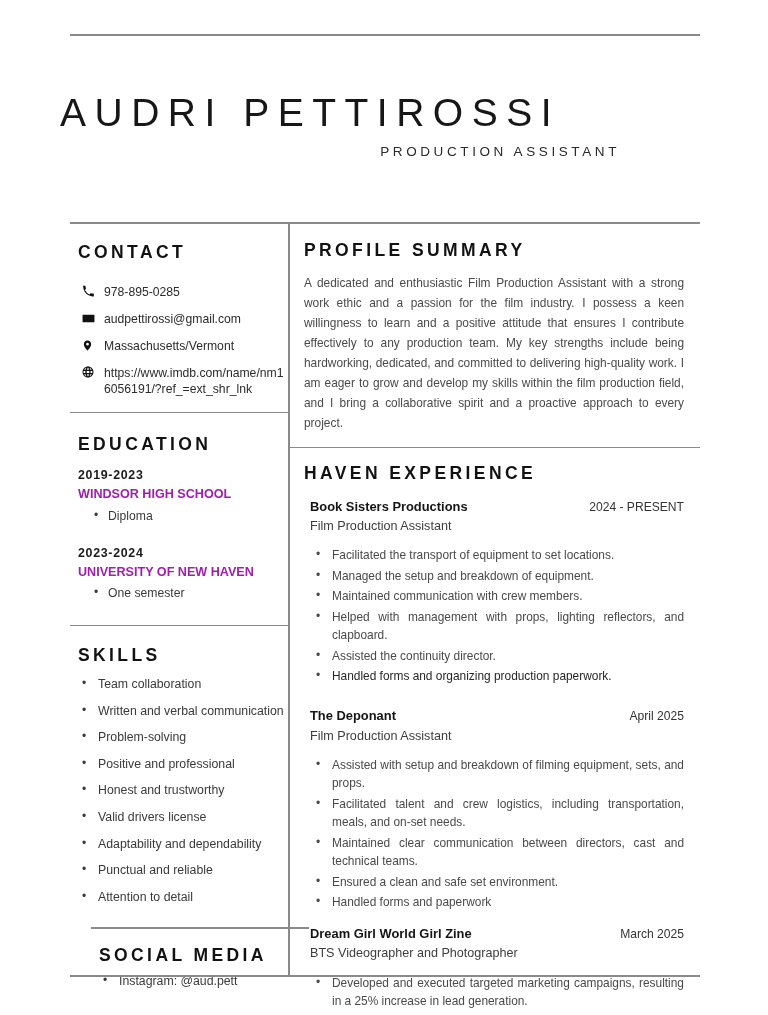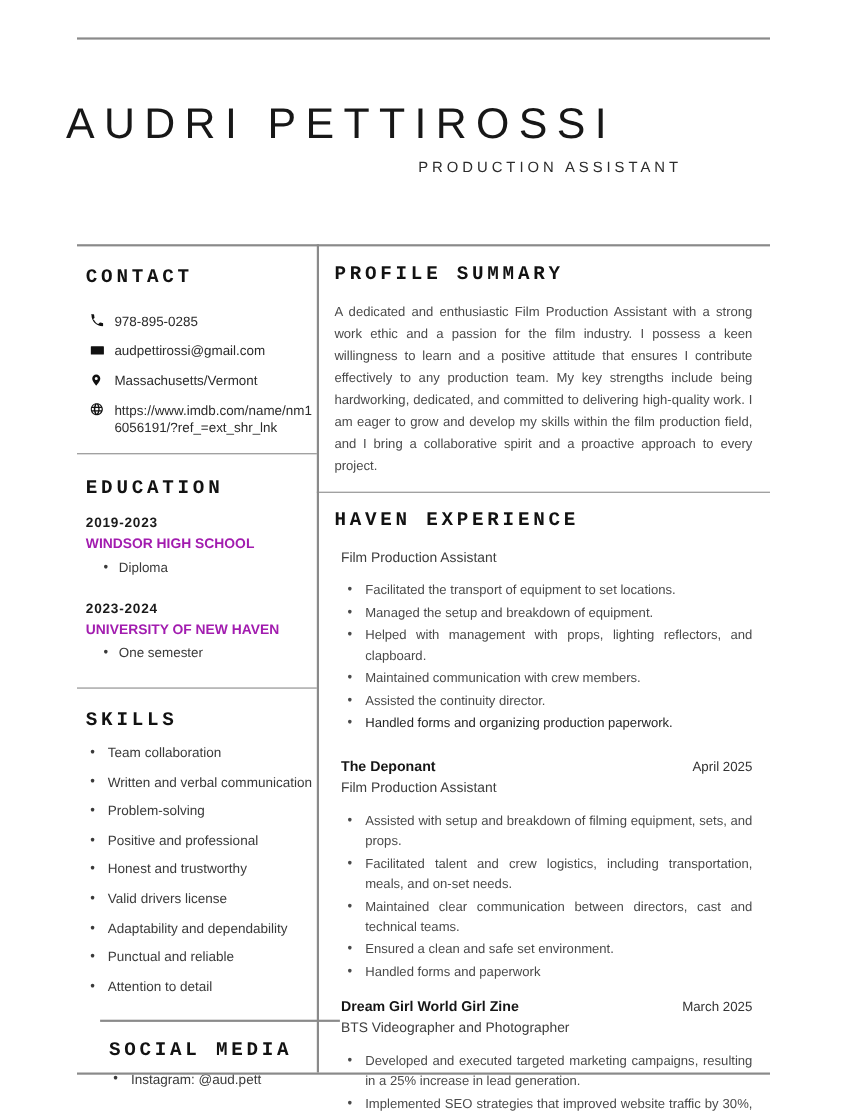--- a/index.html
+++ b/index.html
@@ -83,21 +83,20 @@
     line-height: 1;
   }
 
   
   .sec-head {
     font-size: 17.5px;
     font-weight: 700;
     letter-spacing: 3.4px;
     color: #121212;
     line-height: 1;
-    font-family: Liberation Mono, monospace;
   }
   .col-left .sec-head  { margin: 0 0 0 8px; }
   .col-right .sec-head { margin: 0 0 0 16px; }
 
   .sec-left  { padding-top: 22px; padding-bottom: 4px; position: relative; }
   .sec-right { padding-top: 16px; position: relative; }
 
   .sep-left {
     position: absolute;
     left: 0;
@@ -399,26 +398,30 @@
     <div class="sec-right" style="padding-top:20px;">
       <div class="sec-head">PROFILE SUMMARY</div>
       <p class="profile-text">A dedicated and enthusiastic Film Production Assistant with a strong work ethic and a passion for the film industry. I possess a keen willingness to learn and a positive attitude that ensures I contribute effectively to any production team. My key strengths include being hardworking, dedicated, and committed to delivering high-quality work. I am eager to grow and develop my skills within the film production field, and I bring a collaborative spirit and a proactive approach to every project.</p>
     </div>
 
     <div class="sec-right" style="padding-top:18px; margin-top:14px;">
       <div class="sep-right"></div>
       <div class="sec-head">HAVEN EXPERIENCE</div>
 
       <div class="job first">
+        <div class="job-head">
+          <span class="job-company">Book Sisters Productions</span>
+          <span class="job-date">2024 - PRESENT</span>
+        </div>
         <div class="job-role">Film Production Assistant</div>
         <ul class="job-bullets">
           <li>Facilitated the transport of equipment to set locations.</li>
           <li>Managed the setup and breakdown of equipment.</li>
+          <li>Maintained communication with crew members.</li>
           <li>Helped with management with props, lighting reflectors, and clapboard.</li>
-          <li>Maintained communication with crew members.</li>
           <li>Assisted the continuity director.</li>
           <li class="emph">Handled forms and organizing production paperwork.</li>
         </ul>
       </div>
 
       <div class="job">
         <div class="job-head">
           <span class="job-company">The Deponant</span>
           <span class="job-date">April 2025</span>
         </div>

